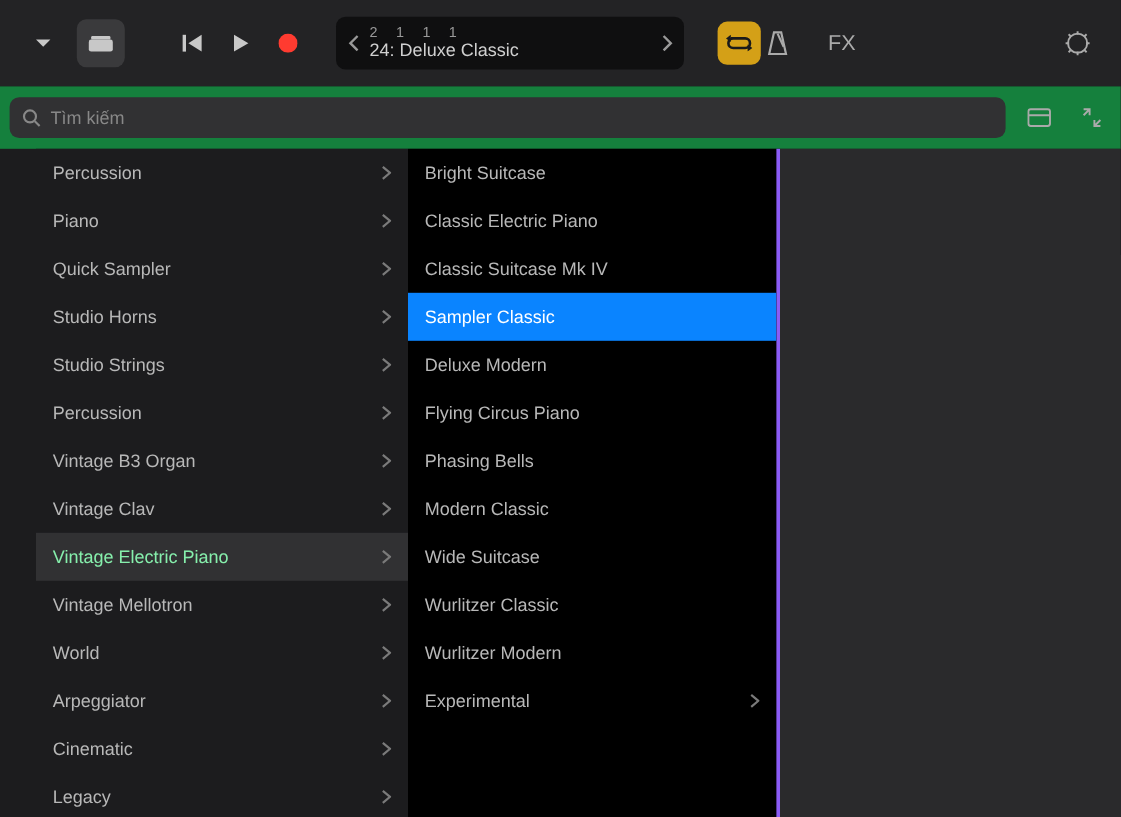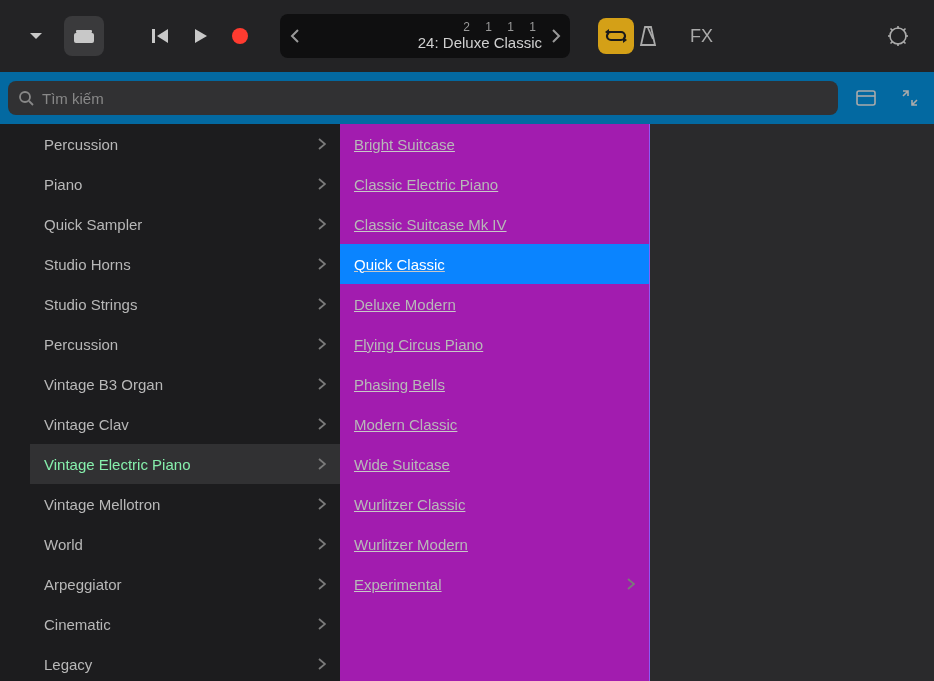--- a/index.html
+++ b/index.html
@@ -35,36 +35,36 @@
   flex: 0 0 290px;
   height: 44px;
   background: #0f0f10;
   border-radius: 8px;
   display: flex;
   align-items: center;
   margin-left: 24px;
   position: relative;
 }
 .display-arrow { width: 28px; display:flex; align-items:center; justify-content:center; cursor:pointer; color:#888; height:100%; }
-.display-center { flex: 1; text-align: right; line-height: 1.2; }
+.display-center { flex: 1; text-align: left; line-height: 1.2; }
 .display-top { font-size: 12px; letter-spacing: 6px; color: #999; }
 .display-bottom { font-size: 15px; color: #d0d0d0; }
 .right-tools { display: flex; align-items: center; gap: 4px; margin-left: 20px; }
 .loop-btn {
   width: 36px; height: 36px; border-radius: 8px; background: #d4a017;
   display:flex; align-items:center; justify-content:center;
 }
 .fx-label { font-size: 18px; color: #aaa; margin: 0 28px; cursor:pointer; }
 .searchbar-row {
   height: 52px;
   display: flex;
   align-items: center;
   padding: 0 8px;
   gap: 12px;
-  background: #0369a1;
+  background: #15803d;
   justify-content: flex-end;
 }
 .search-input-wrap {
   flex: 1;
   height: 34px;
   background: #313133;
   border-radius: 8px;
   display: flex;
   align-items: center;
   padding: 0 10px;
@@ -74,21 +74,21 @@
   flex: 1; background: transparent; border: none; outline: none;
   color: #ccc; font-size: 15px;
 }
 .search-input::placeholder { color: #888; }
 .columns {
   display: flex;
   height: calc(681px - 72px - 52px);
   padding-left: 30px;
 }
 .col1 { width: 310px; background: #1c1c1e; overflow-y: hidden; }
-.col2 { width: 310px; background: #a21caf; overflow-y: hidden; border-right: 1px solid #8b5cf6; text-decoration: underline; }
+.col2 { width: 310px; background: #000000; overflow-y: hidden; border-right: 3px solid #8b5cf6; }
 .col3 { flex: 1; background: #2a2a2c; }
 .list-item {
   height: 40px;
   display: flex;
   align-items: center;
   padding: 0 14px;
   cursor: pointer;
   color: #b8b8b8;
   font-size: 15px;
   justify-content: space-between;
@@ -329,21 +329,21 @@
       <div class="list-item">
         <span>Bright Suitcase</span>
       </div>
       <div class="list-item">
         <span>Classic Electric Piano</span>
       </div>
       <div class="list-item">
         <span>Classic Suitcase Mk IV</span>
       </div>
       <div class="list-item selected-preset">
-        <span>Quick Classic</span>
+        <span>Sampler Classic</span>
       </div>
       <div class="list-item">
         <span>Deluxe Modern</span>
       </div>
       <div class="list-item">
         <span>Flying Circus Piano</span>
       </div>
       <div class="list-item">
         <span>Phasing Bells</span>
       </div>

